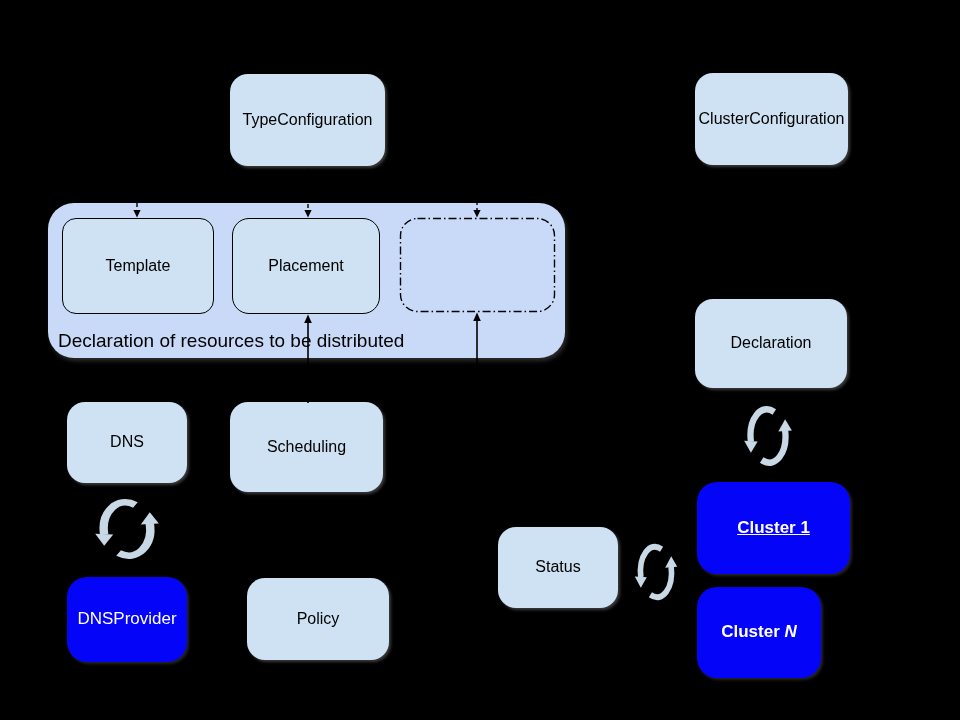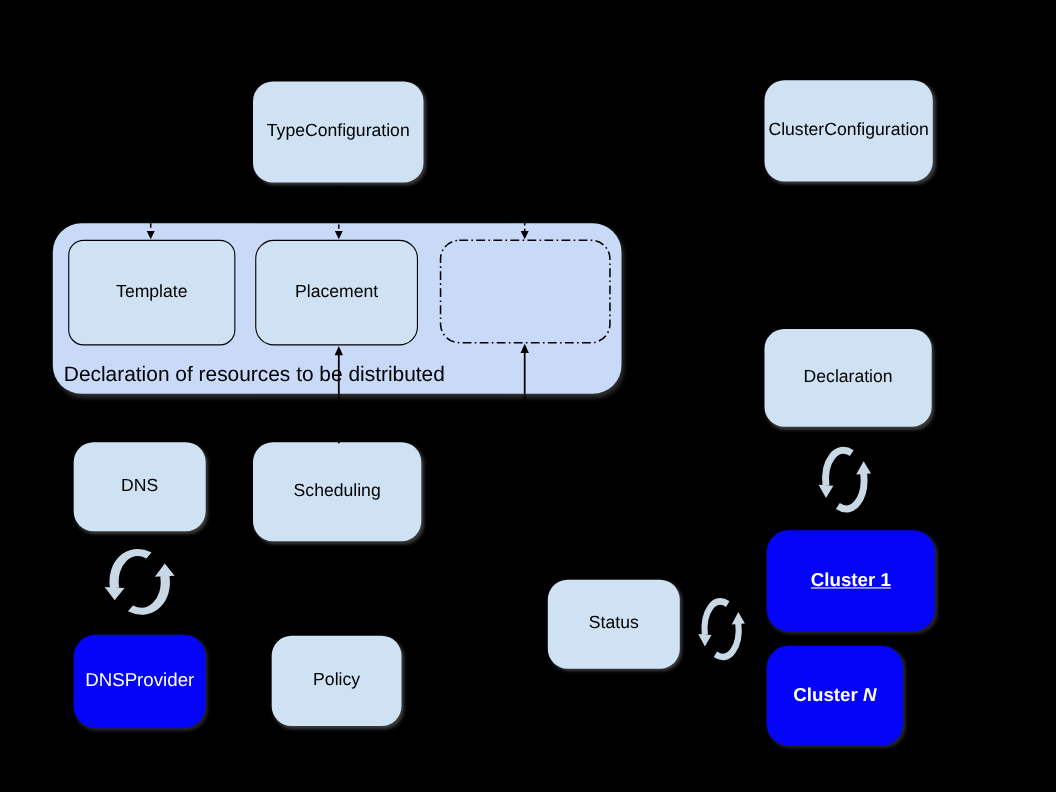--- a/index.html
+++ b/index.html
@@ -72,21 +72,21 @@
 
   <div class="node light" style="left:230px;top:402px;width:153px;height:90px;">
     <span>Scheduling</span>
   </div>
 
   <div class="node blue" style="left:67px;top:577px;width:120px;height:85px;font-size:17px;">
     <span>DNS</span>
     <span>Provider</span>
   </div>
 
-  <div class="node light" style="left:247px;top:578px;width:118px;height:82px;">
+  <div class="node light" style="left:247px;top:578px;width:142px;height:82px;">
     <span>Policy</span>
   </div>
 
   <div class="node light" style="left:498px;top:527px;width:120px;height:81px;">
     <span>Status</span>
   </div>
 
   <div class="node light" style="left:695px;top:299px;width:152px;height:89px;">
     <span>Declaration</span>
   </div>

